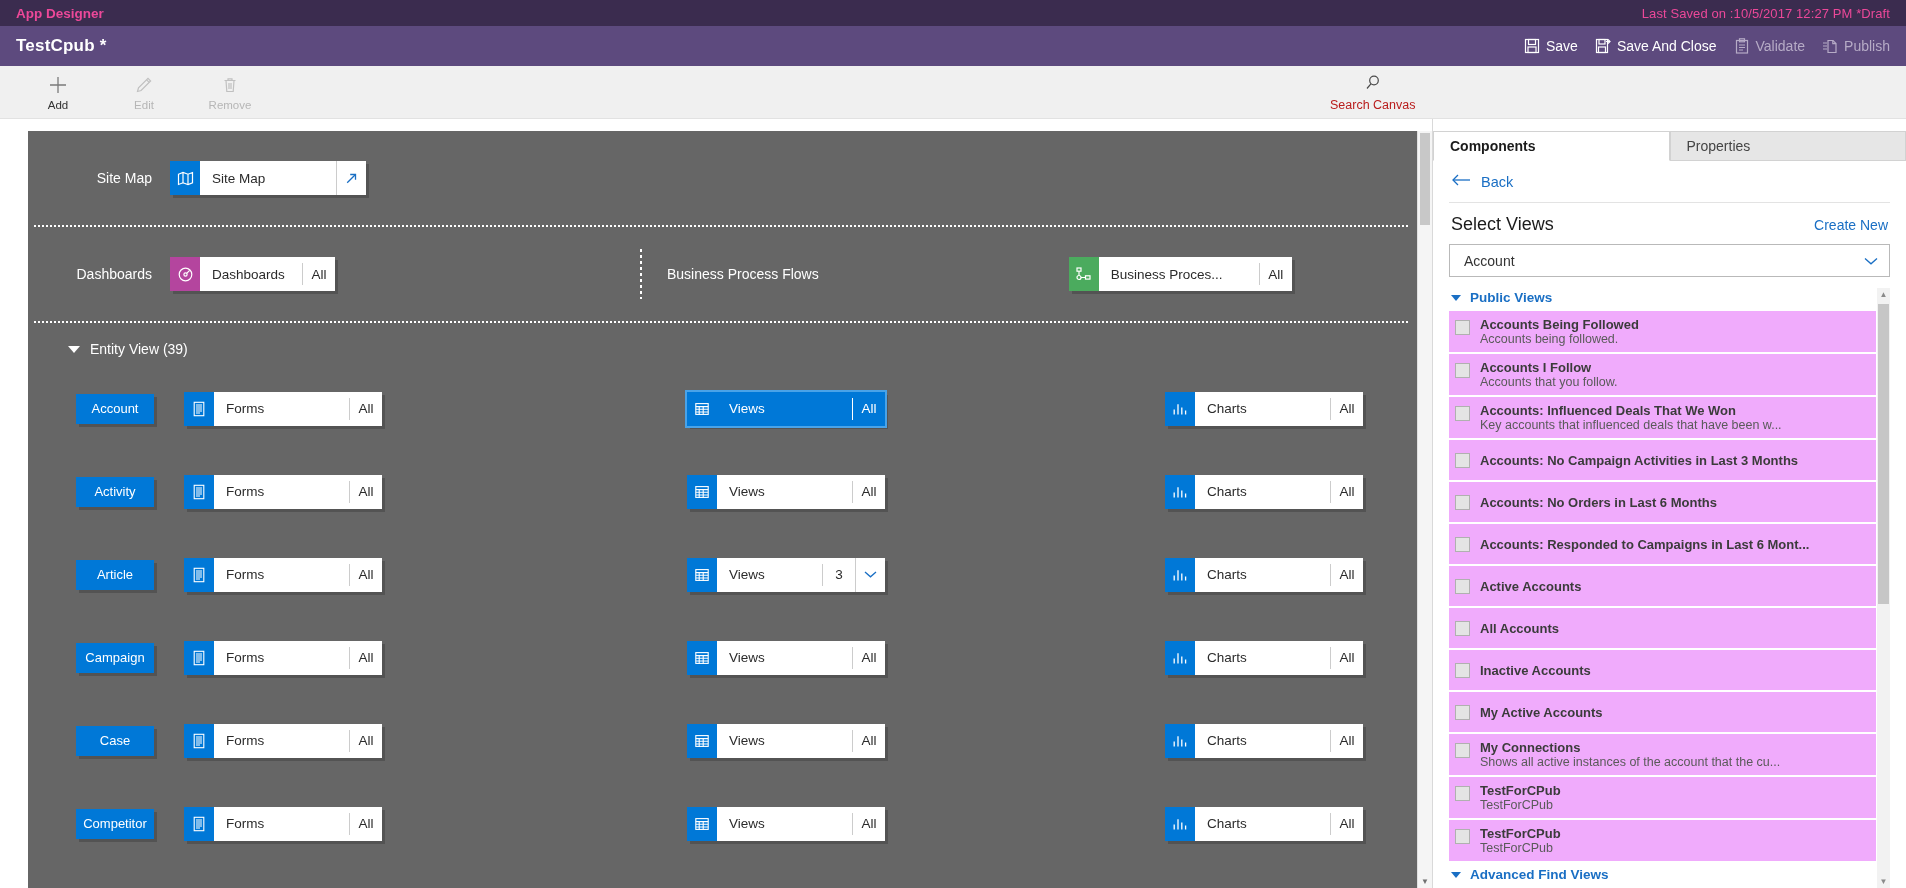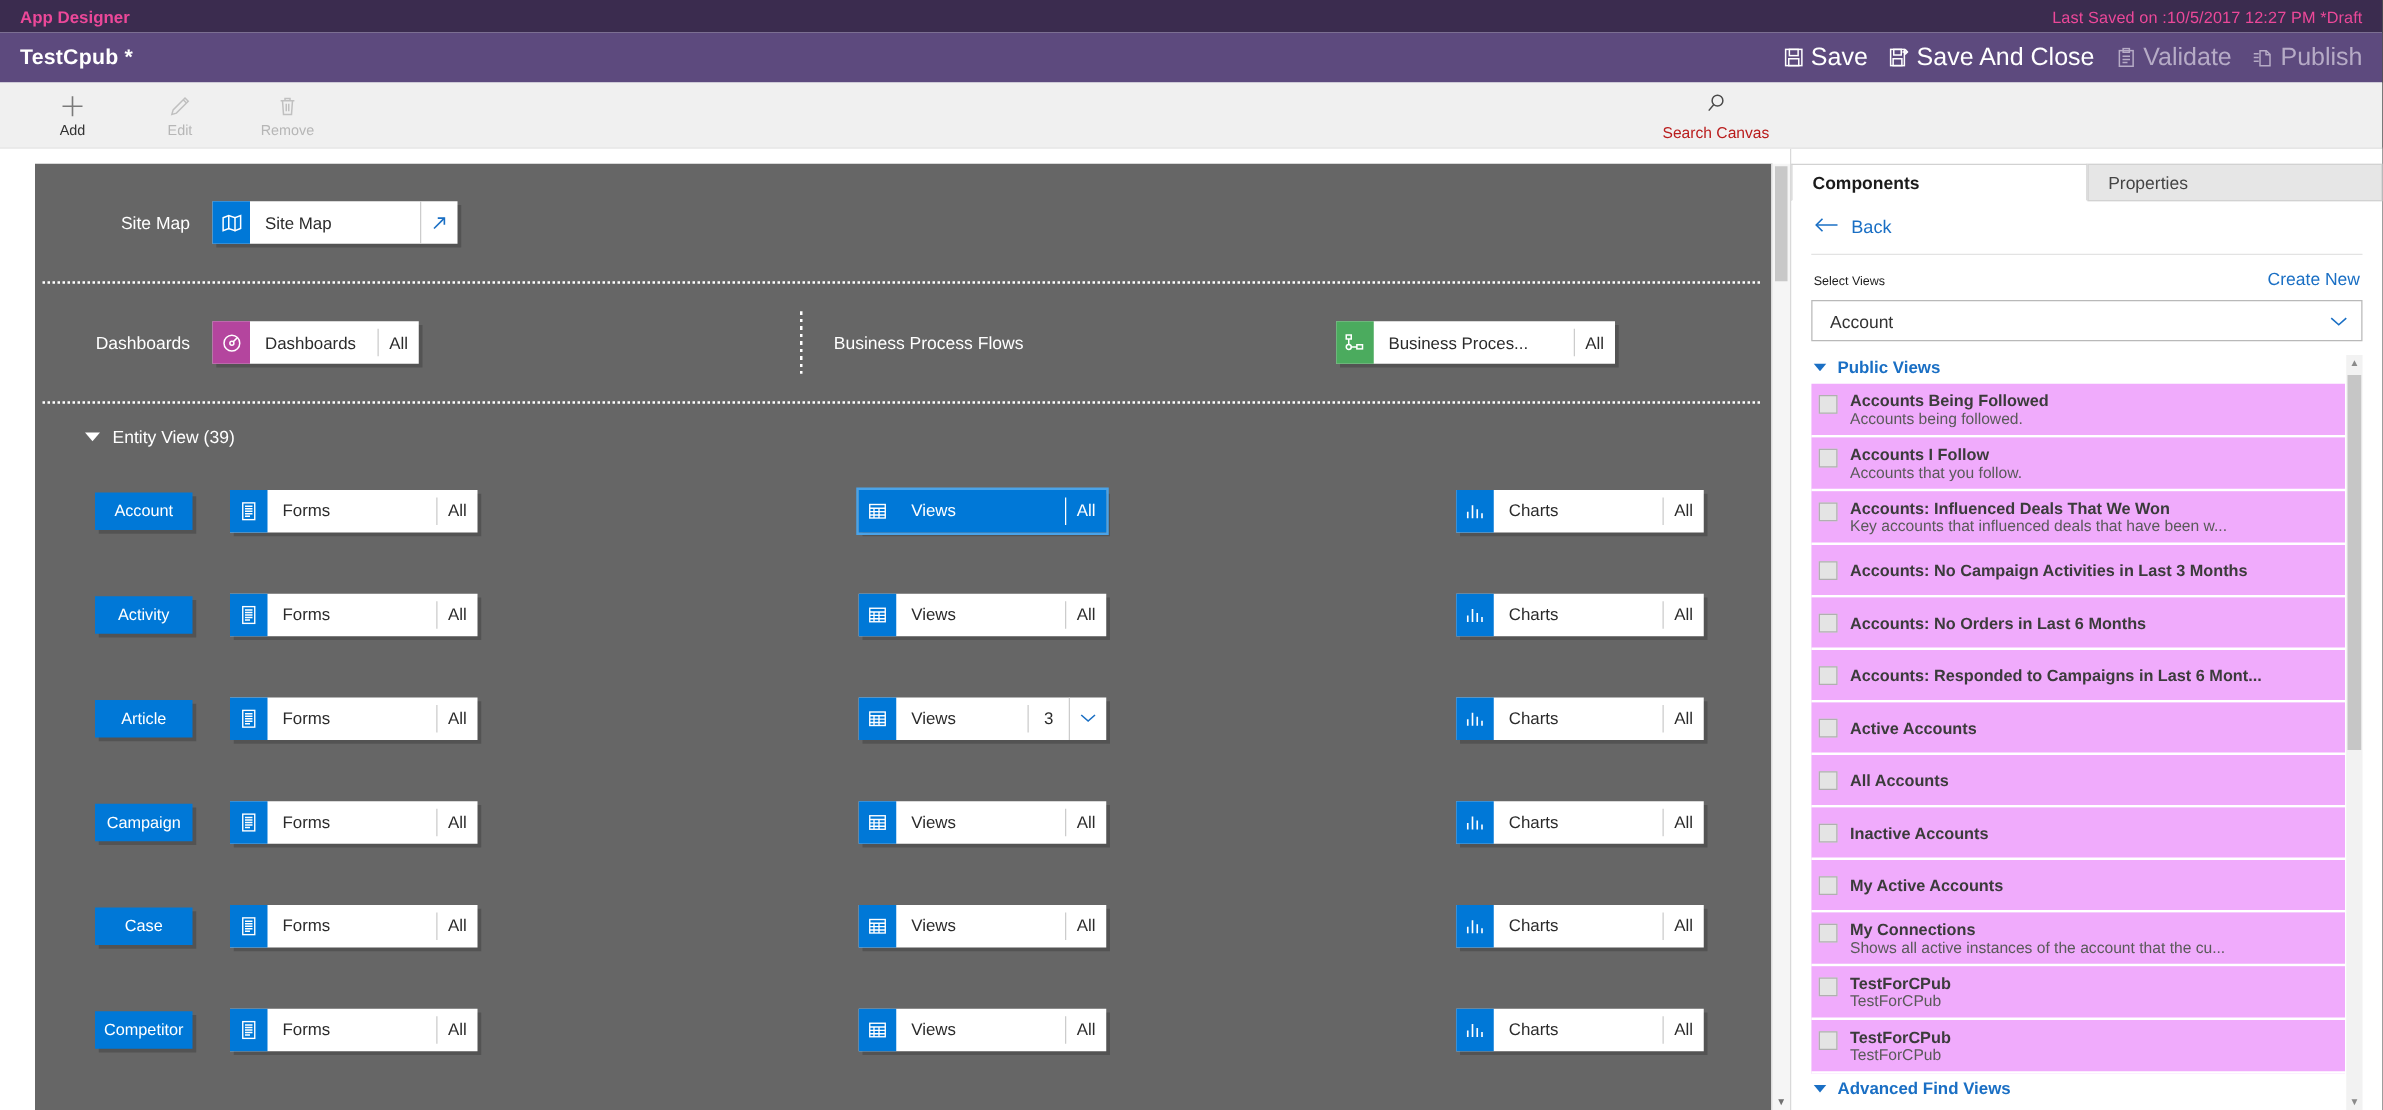--- a/index.html
+++ b/index.html
@@ -37,21 +37,21 @@
     color: #fff;
     display: flex; align-items: center;
     padding: 0 16px;
     flex: 0 0 40px;
   }
   .app-name { font-size: 17px; font-weight: bold; letter-spacing: .2px; }
   .cmdbar .spacer { flex: 1; }
   .cmd-actions { display: flex; align-items: center; gap: 17px; }
   .cmd-btn {
     display: flex; align-items: center; gap: 6px;
-    font-size: 20px; color: #ffffff;
+    font-size: 14px; color: #ffffff;
     cursor: pointer; white-space: nowrap;
   }
   .cmd-btn.disabled { color: #b6abc6; cursor: default; }
   .cmd-btn svg { display:block; }
 
   
   .ribbon {
     height: 53px;
     background: #f0f0f0;
     border-bottom: 1px solid #e2e2e2;
@@ -249,21 +249,21 @@
     display: flex; align-items: center; gap: 10px;
     color: #1a6fc4; font-size: 14.5px;
     padding: 12px 0 12px 2px;
     border-bottom: 1px solid #e3e3e3;
     cursor: pointer;
   }
   .select-row {
     display: flex; align-items: baseline; justify-content: space-between;
     padding: 11px 2px 9px 2px;
   }
-  .select-label { font-size: 10px; color: #1b1b1b; }
+  .select-label { font-size: 18px; color: #1b1b1b; }
   .create-new { font-size: 14px; color: #1a6fc4; cursor: pointer; }
   .combo {
     height: 33px;
     border: 1px solid #b9b9b9;
     display: flex; align-items: center;
     padding: 0 10px 0 14px;
     font-size: 14px; color: #333;
     cursor: pointer;
     background: #fff;
   }

